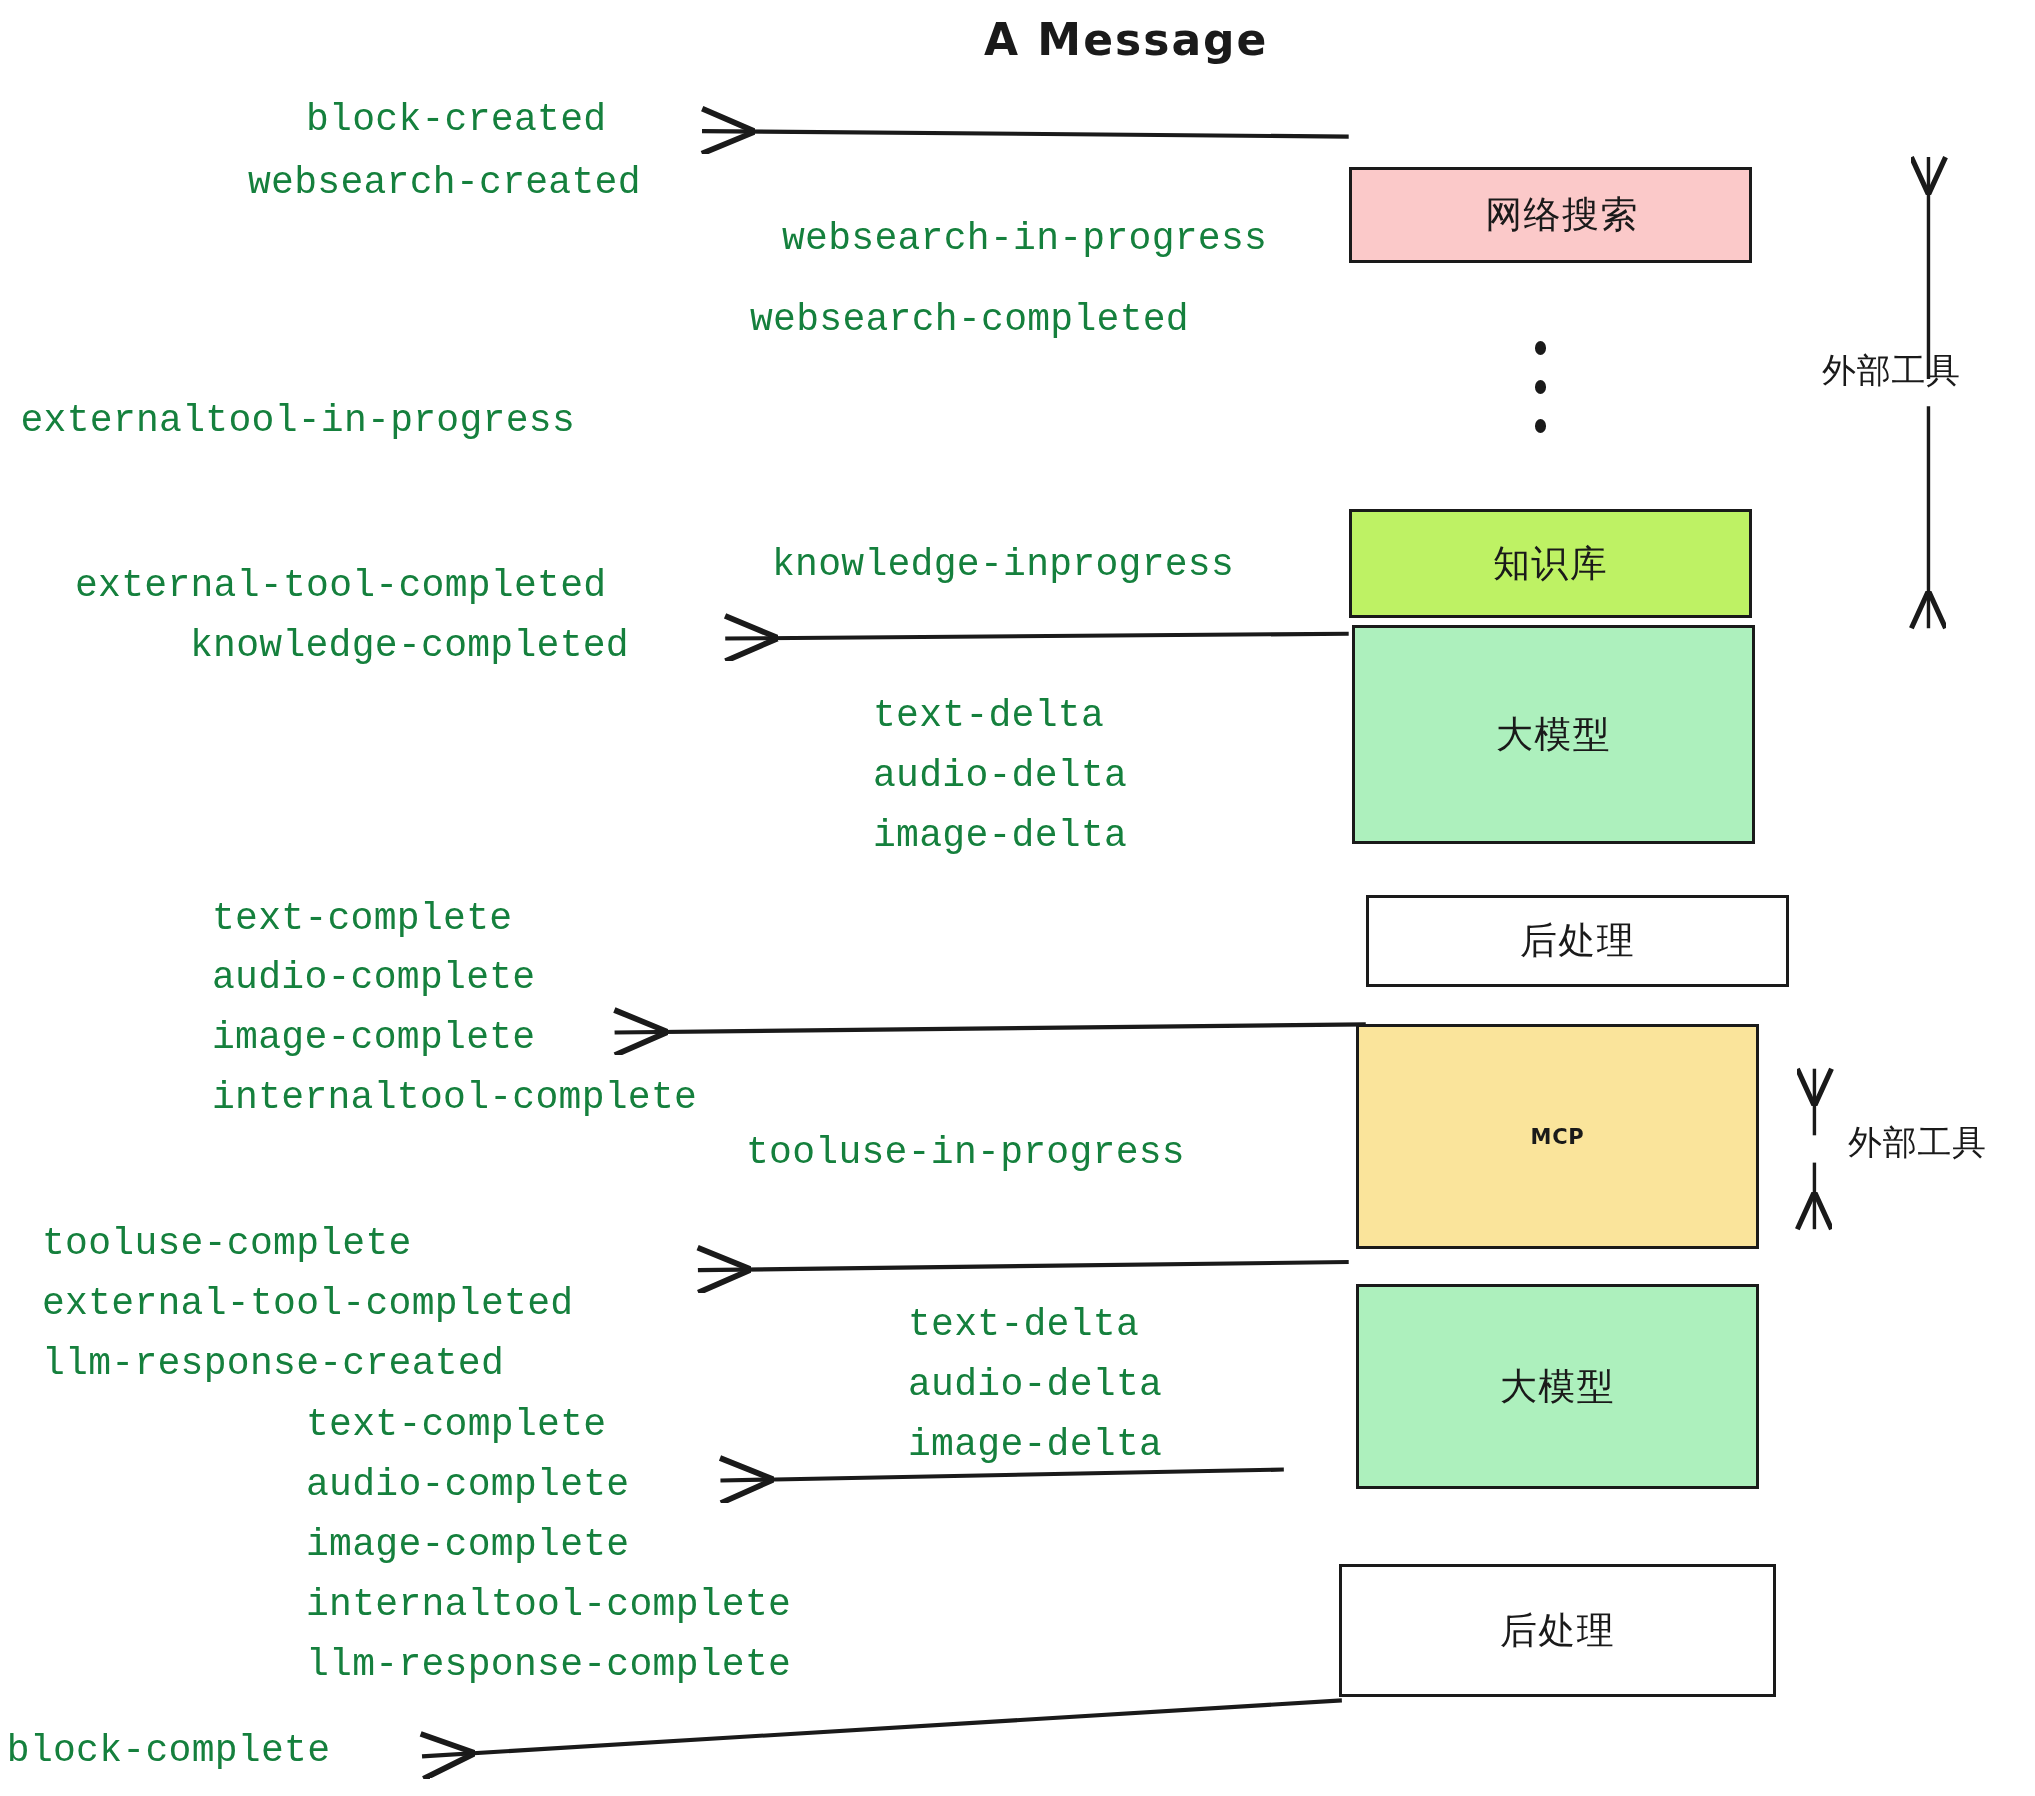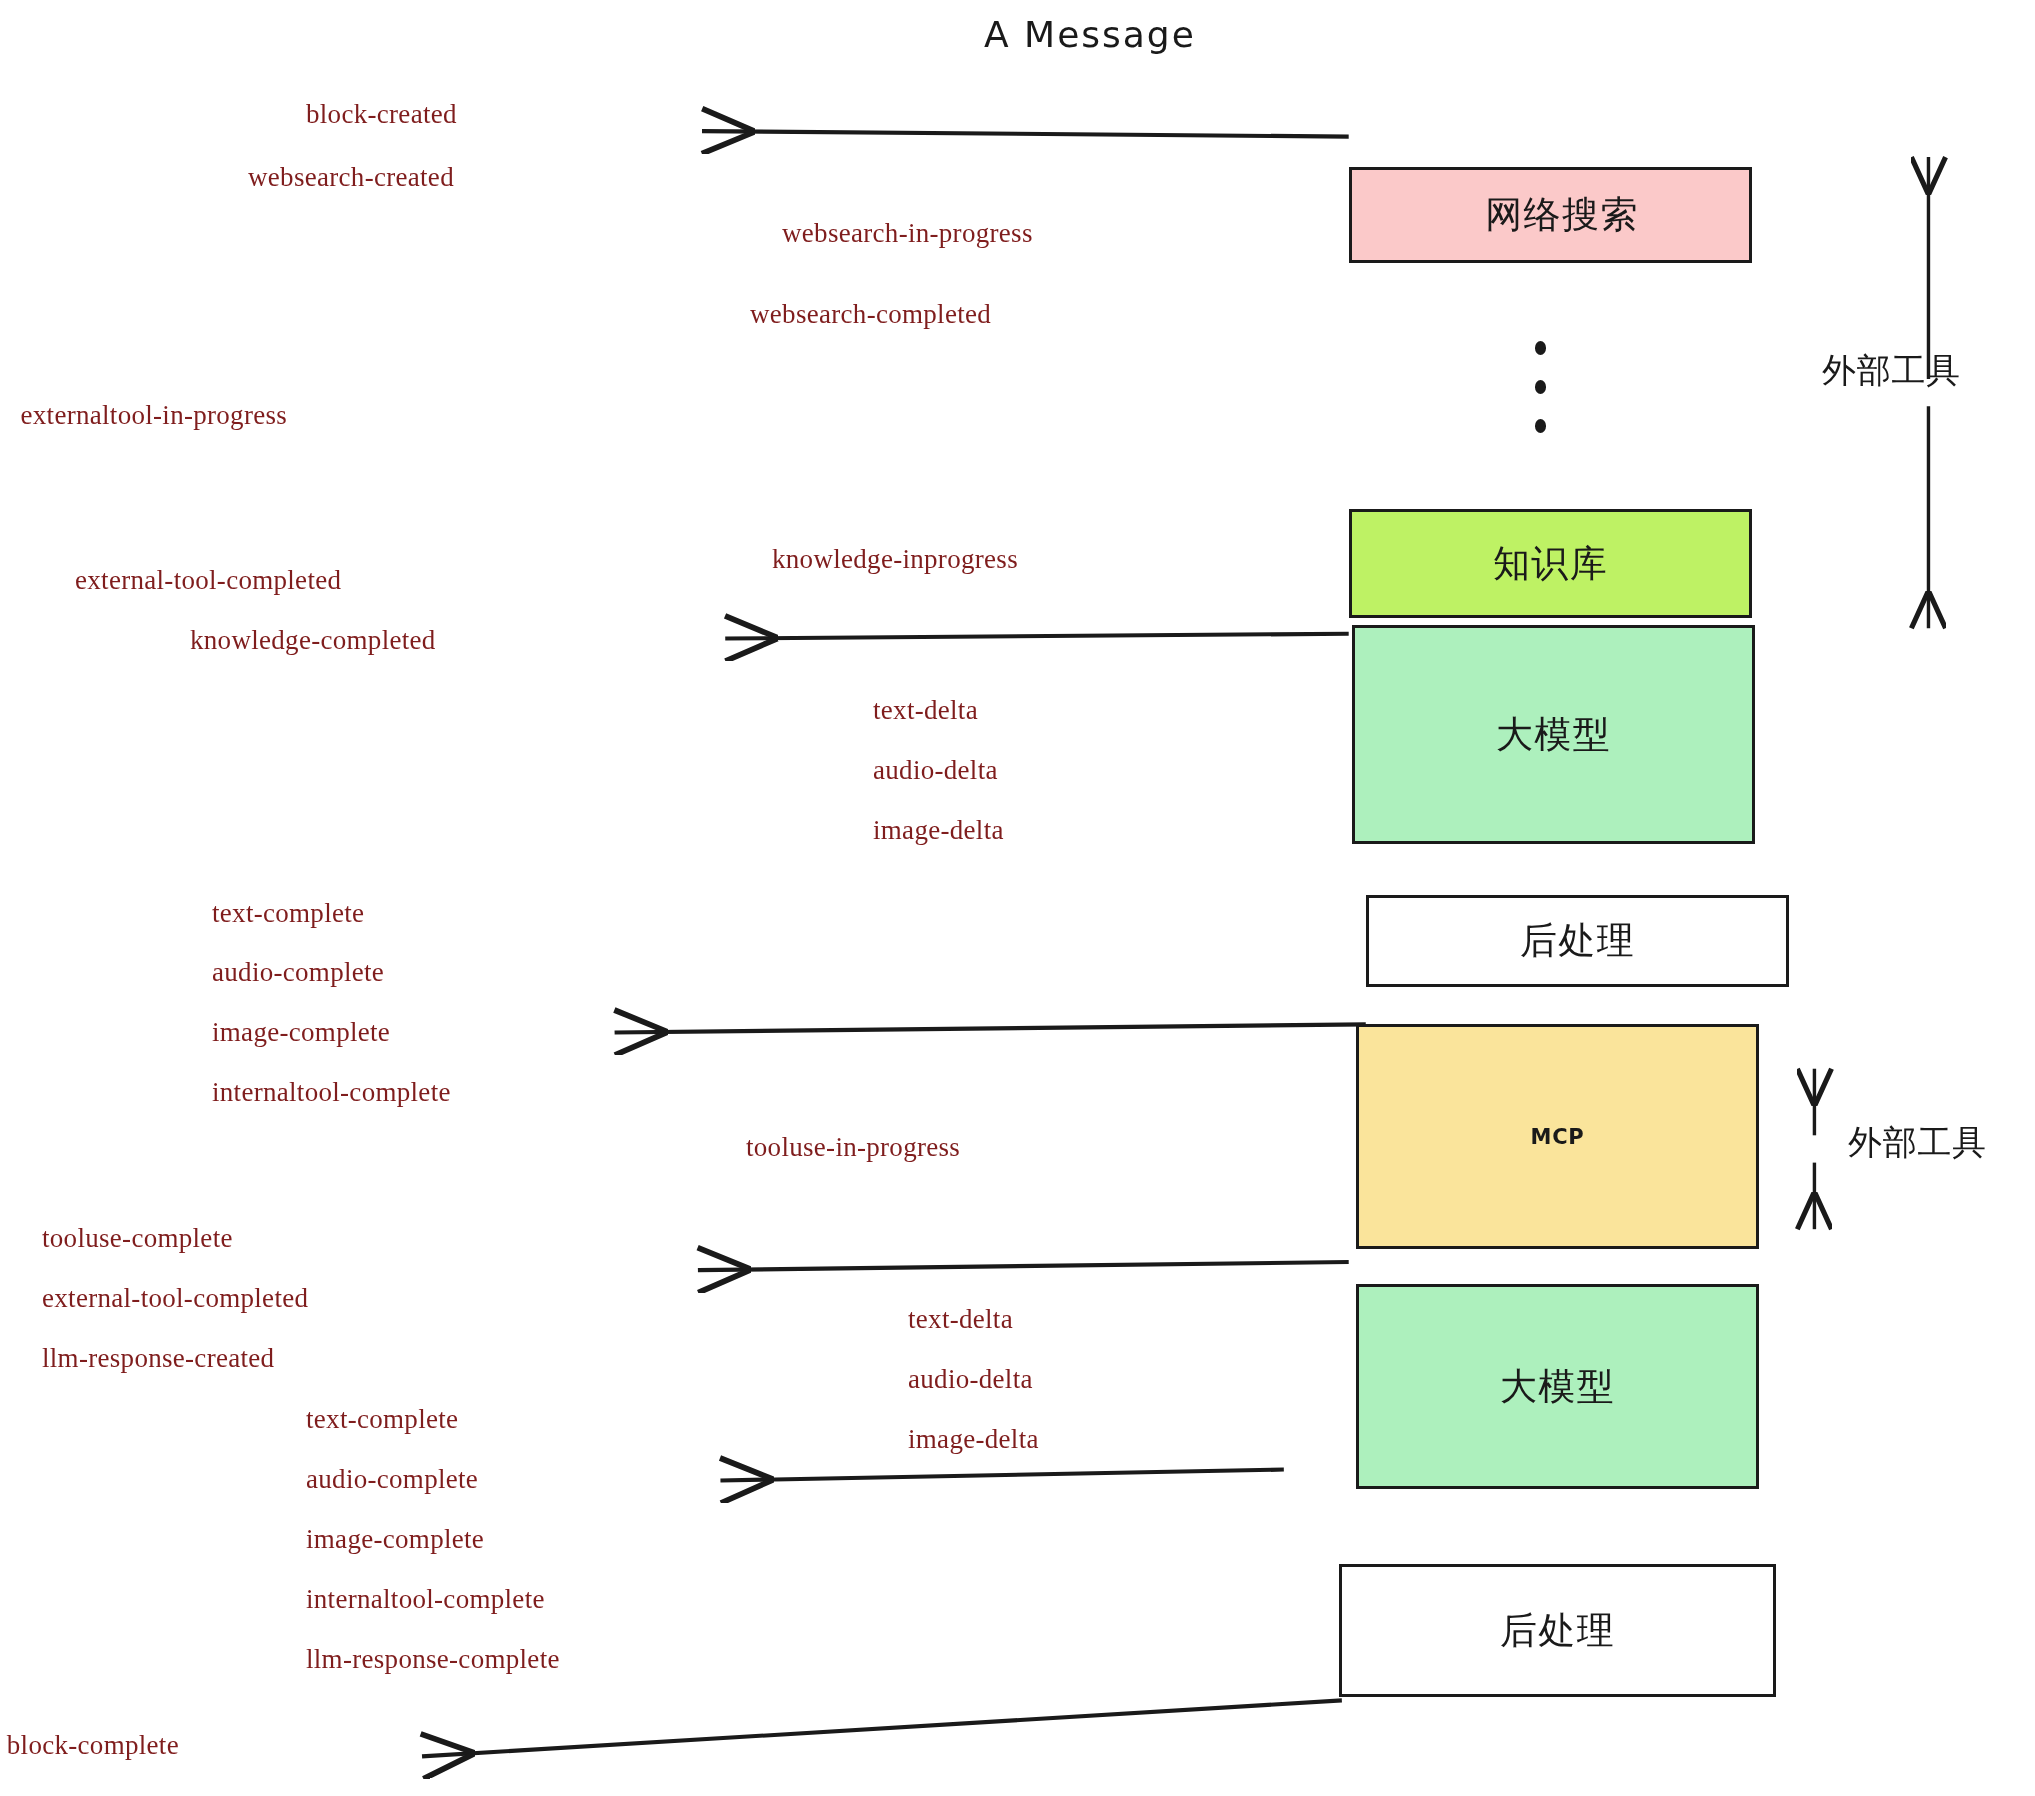--- a/index.html
+++ b/index.html
@@ -10,34 +10,35 @@
   #stage {
     position: relative;
     width: 2035px;
     height: 1796px;
     background: #ffffff;
     overflow: hidden;
     font-family: "DejaVu Sans Mono", monospace;
   }
   .ev {
     position: absolute;
-    font-family: Liberation Serif, serif;
-    font-size: 27px;
-    color: #7f1d1d;
+    font-family: Liberation Mono, monospace;
+    font-size: 38px;
+    color: #15803d;
     white-space: nowrap;
     letter-spacing: 0.3px;
     line-height: 1;
   }
   .title {
     position: absolute;
     font-family: "DejaVu Sans", sans-serif;
-    font-size: 36px;
+    font-size: 44px;
     color: #1a1a1a;
     white-space: nowrap;
     letter-spacing: 2px;
+    font-weight: bold;
   }
   .box {
     position: absolute;
     box-sizing: border-box;
     border: 3.4px solid #1a1a1a;
     display: flex;
     align-items: center;
     justify-content: center;
     font-family: "DejaVu Sans", sans-serif;
     font-size: 37px;

